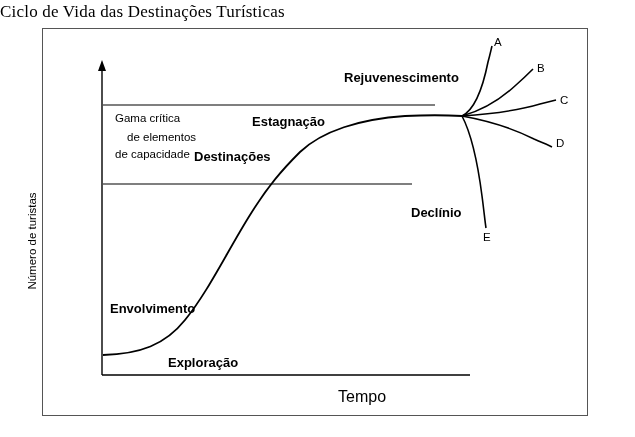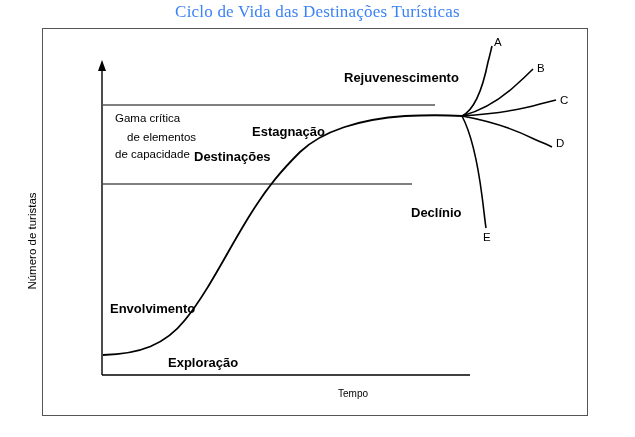--- a/index.html
+++ b/index.html
@@ -17,24 +17,23 @@
     position: relative;
     width: 635px;
     height: 437px;
     background: #ffffff;
   }
   #title {
     position: absolute;
     top: 2px;
     left: 0;
     width: 635px;
-    text-align: center;
     font-family: "Liberation Serif", serif;
     font-size: 17px;
-    color: #3b82f6;
+    color: #000000;
     letter-spacing: 0.2px;
   }
   #frame {
     position: absolute;
     left: 42px;
     top: 28px;
     width: 546px;
     height: 388px;
     border: 1px solid #555;
     background: #ffffff;
@@ -55,21 +54,21 @@
   }
   .lbl-bold {
     font-weight: bold;
     font-size: 13px;
   }
   .lbl-plain {
     font-size: 11.5px;
     text-align: right;
   }
   .lbl-axis {
-    font-size: 10px;
+    font-size: 16px;
   }
   .lbl-curve {
     font-size: 11.5px;
   }
   #ylabel {
     position: absolute;
     left: -28px;
     top: 235px;
     width: 120px;
     text-align: center;
@@ -132,21 +131,21 @@
     </g>
   </svg>
 
   <div id="ylabel">Número de turistas</div>
 
   <div class="lbl lbl-axis" style="left:338px; top:388px;">Tempo</div>
 
   <div class="lbl lbl-bold" style="left:168px; top:355px;">Exploração</div>
   <div class="lbl lbl-bold" style="left:110px; top:301px;">Envolvimento</div>
   <div class="lbl lbl-bold" style="left:194px; top:149px;">Destinações</div>
-  <div class="lbl lbl-bold" style="left:229px; top:124px;padding-left:23px;">Estagnação</div>
+  <div class="lbl lbl-bold" style="left:229px; top:114px;padding-left:23px;">Estagnação</div>
   <div class="lbl lbl-bold" style="left:344px; top:70px;">Rejuvenescimento</div>
   <div class="lbl lbl-bold" style="left:411px; top:205px;">Declínio</div>
 
   <div class="lbl lbl-plain" style="left:115px; top:112px;">Gama crítica</div>
   <div class="lbl lbl-plain" style="left:115px; top:131px;margin-left:12px;">de elementos</div>
   <div class="lbl lbl-plain" style="left:115px; top:148px;">de capacidade</div>
 
   <div class="lbl lbl-curve" style="left:494px; top:36px;">A</div>
   <div class="lbl lbl-curve" style="left:537px; top:62px;">B</div>
   <div class="lbl lbl-curve" style="left:560px; top:94px;">C</div>

